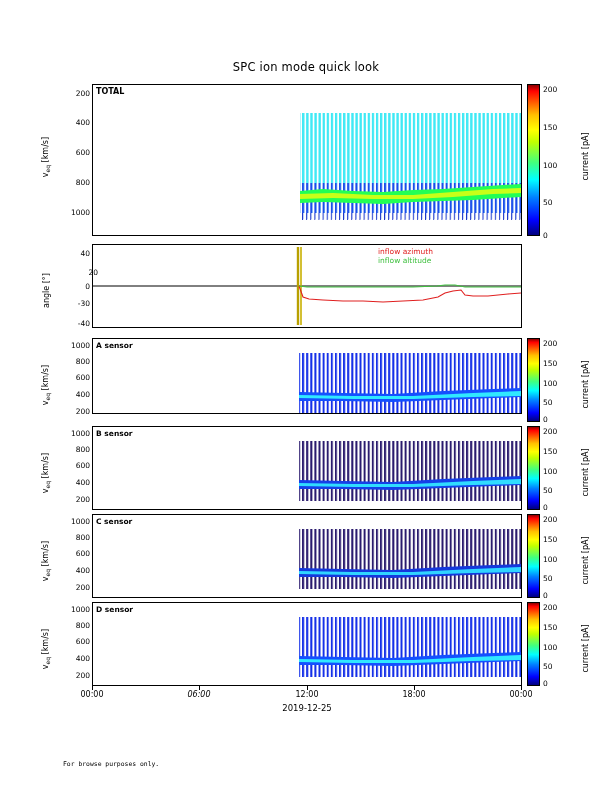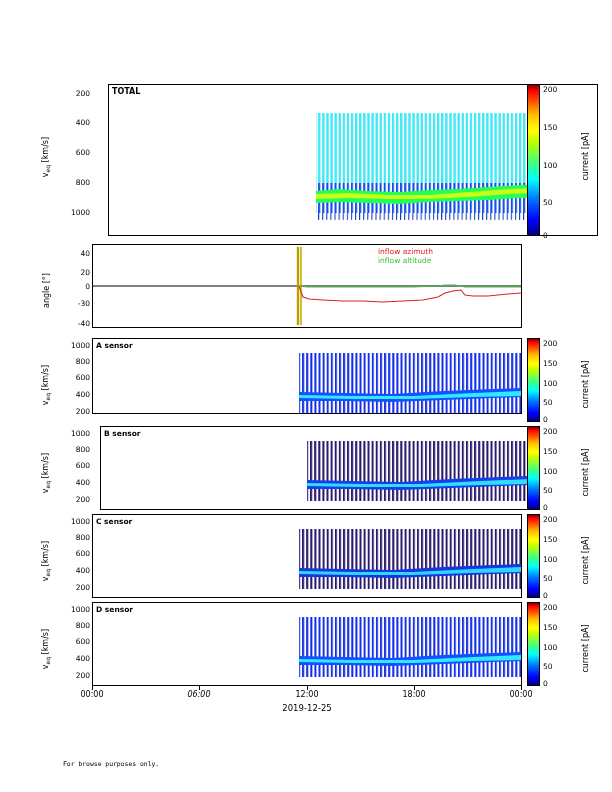--- a/index.html
+++ b/index.html
@@ -26,22 +26,23 @@
   .footer{position:absolute;left:63px;font-family:"DejaVu Sans Mono",monospace;font-size:6.4px;line-height:8.5px;white-space:pre;}
   .legend{position:absolute;font-size:7.5px;text-align:left;}
   .legend .az{color:#e02020;}
   .legend .al{color:#40c040;}
 </style>
 </head>
 <body>
 
 <div class="page">
 
-
-  <div class="panel" id="p-total" style="left:108px;top:84px;width:490px;height:152px;">
+  <div class="title">SPC ion mode quick look</div>
+
+  <div class="panel" id="p-total" style="left:92px;top:84px;width:430px;height:152px;">
     <div class="panel-label total">TOTAL</div>
 
     <svg width="428" height="150" viewBox="0 0 428 150" preserveAspectRatio="none" style="position:absolute;left:0;top:0;">
       <defs>
         <linearGradient id="colgrad" x1="0" y1="1" x2="0" y2="0">
           <stop offset="0" stop-color="#00007f"></stop>
             <stop offset="0.10" stop-color="#0000ff"></stop>
           <stop offset="0.25" stop-color="#0080ff"></stop>
             <stop offset="0.37" stop-color="#00ffff"></stop>
           <stop offset="0.48" stop-color="#40ff80"></stop>
@@ -107,21 +108,21 @@
       <path d="M206 41 L210 52 L216 54 L230 55 L250 56 L270 56 L290 57 L310 56 L330 55 L345 52 L352 48 L360 46 L368 45 L372 50 L380 51 L395 51 L405 50 L415 49 L428 48" fill="none" stroke="#e02020" stroke-width="1.1"></path>
 
       <path d="M206 41 L214 42 L240 42 L280 42 L320 42 L344 41 L352 40 L362 40 L372 42 L400 42 L428 42" fill="none" stroke="#40c040" stroke-width="1.1"></path>
     </svg>
     <div class="legend" style="right:3px;top:2px;width:140px;">
       <div class="az">inflow azimuth</div>
       <div class="al">inflow altitude</div>
     </div>
   </div>
   <div class="ytick" style="left:56px;top:249px;width:34px;">40</div>
-  <div class="ytick" style="left:56px;top:268px;width:34px;">20</div>
+  <div class="ytick" style="left:64px;top:268px;width:34px;">20</div>
   <div class="ytick" style="left:56px;top:282px;width:34px;">0</div>
   <div class="ytick" style="left:56px;top:299px;width:34px;">-30</div>
   <div class="ytick" style="left:56px;top:319px;width:34px;">-40</div>
   <div class="ylabel" style="left:6px;top:286px;width:80px;">angle [°]</div>
 
   <div class="panel" id="p-a" style="left:92px;top:338px;width:430px;height:76px;">
     <div class="panel-label">A sensor</div>
     <svg width="428" height="82" viewBox="0 0 428 82" preserveAspectRatio="none" style="position:absolute;left:0;top:0;">
       <rect x="206" y="14" width="222" height="60" fill="url(#stripes-blue)"></rect>
       <path d="M206 53 L250 54 L300 55 L350 52 L400 50 L428 49 L428 58 L400 59 L350 61 L300 63 L250 62 L206 62 Z" fill="#1550ff"></path>
@@ -135,21 +136,21 @@
   <div class="ytick" style="left:56px;top:407px;width:34px;">200</div>
   <div class="ylabel" style="left:6px;top:380px;width:80px;"><span style="font-size:8px;">v</span><span style="font-size:6px;vertical-align:-2px;">eq</span><span style="font-size:8px;"> [km/s]</span></div>
   <div class="cbar" style="left:527px;top:338px;width:13px;height:84px;"></div>
   <div class="cbar-tick" style="left:543px;top:339px;">200</div>
   <div class="cbar-tick" style="left:543px;top:359px;">150</div>
   <div class="cbar-tick" style="left:543px;top:379px;">100</div>
   <div class="cbar-tick" style="left:543px;top:398px;">50</div>
   <div class="cbar-tick" style="left:543px;top:415px;">0</div>
   <div class="cbar-label" style="left:545px;top:380px;width:80px;text-align:center;">current [pA]</div>
 
-  <div class="panel" id="p-b" style="left:92px;top:426px;width:430px;height:84px;margin-left:8px;">
+  <div class="panel" id="p-b" style="left:92px;top:426px;width:430px;height:84px;">
     <div class="panel-label">B sensor</div>
     <svg width="428" height="82" viewBox="0 0 428 82" preserveAspectRatio="none" style="position:absolute;left:0;top:0;">
       <rect x="206" y="14" width="222" height="60" fill="url(#stripes-dark)"></rect>
       <path d="M206 53 L250 54 L300 55 L350 52 L400 50 L428 49 L428 58 L400 59 L350 61 L300 63 L250 62 L206 62 Z" fill="#1540e8"></path>
       <path d="M206 56 L260 57 L320 57 L380 54 L428 52 L428 57 L380 58 L320 60 L260 60 L206 59 Z" fill="#30dcff"></path>
     </svg>
   </div>
   <div class="ytick" style="left:56px;top:429px;width:34px;">1000</div>
   <div class="ytick" style="left:56px;top:445px;width:34px;">800</div>
   <div class="ytick" style="left:56px;top:461px;width:34px;">600</div>

